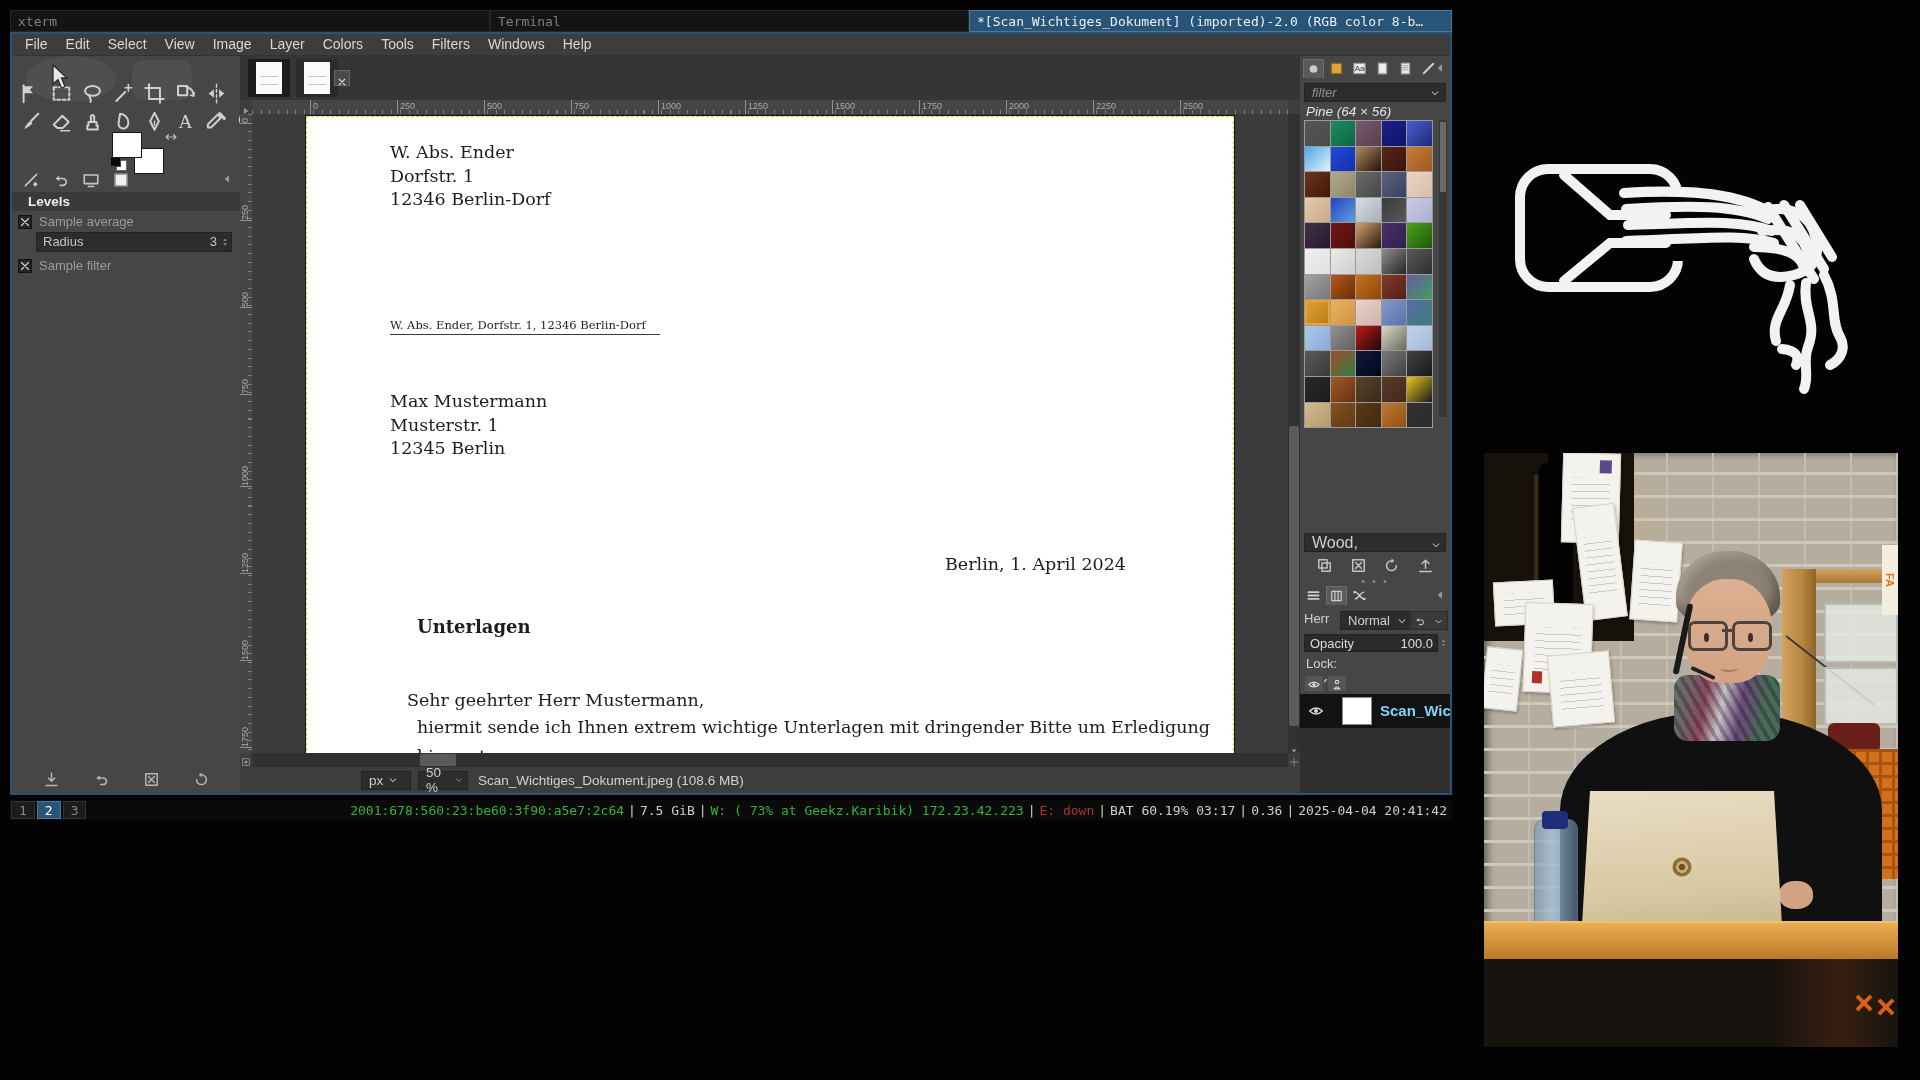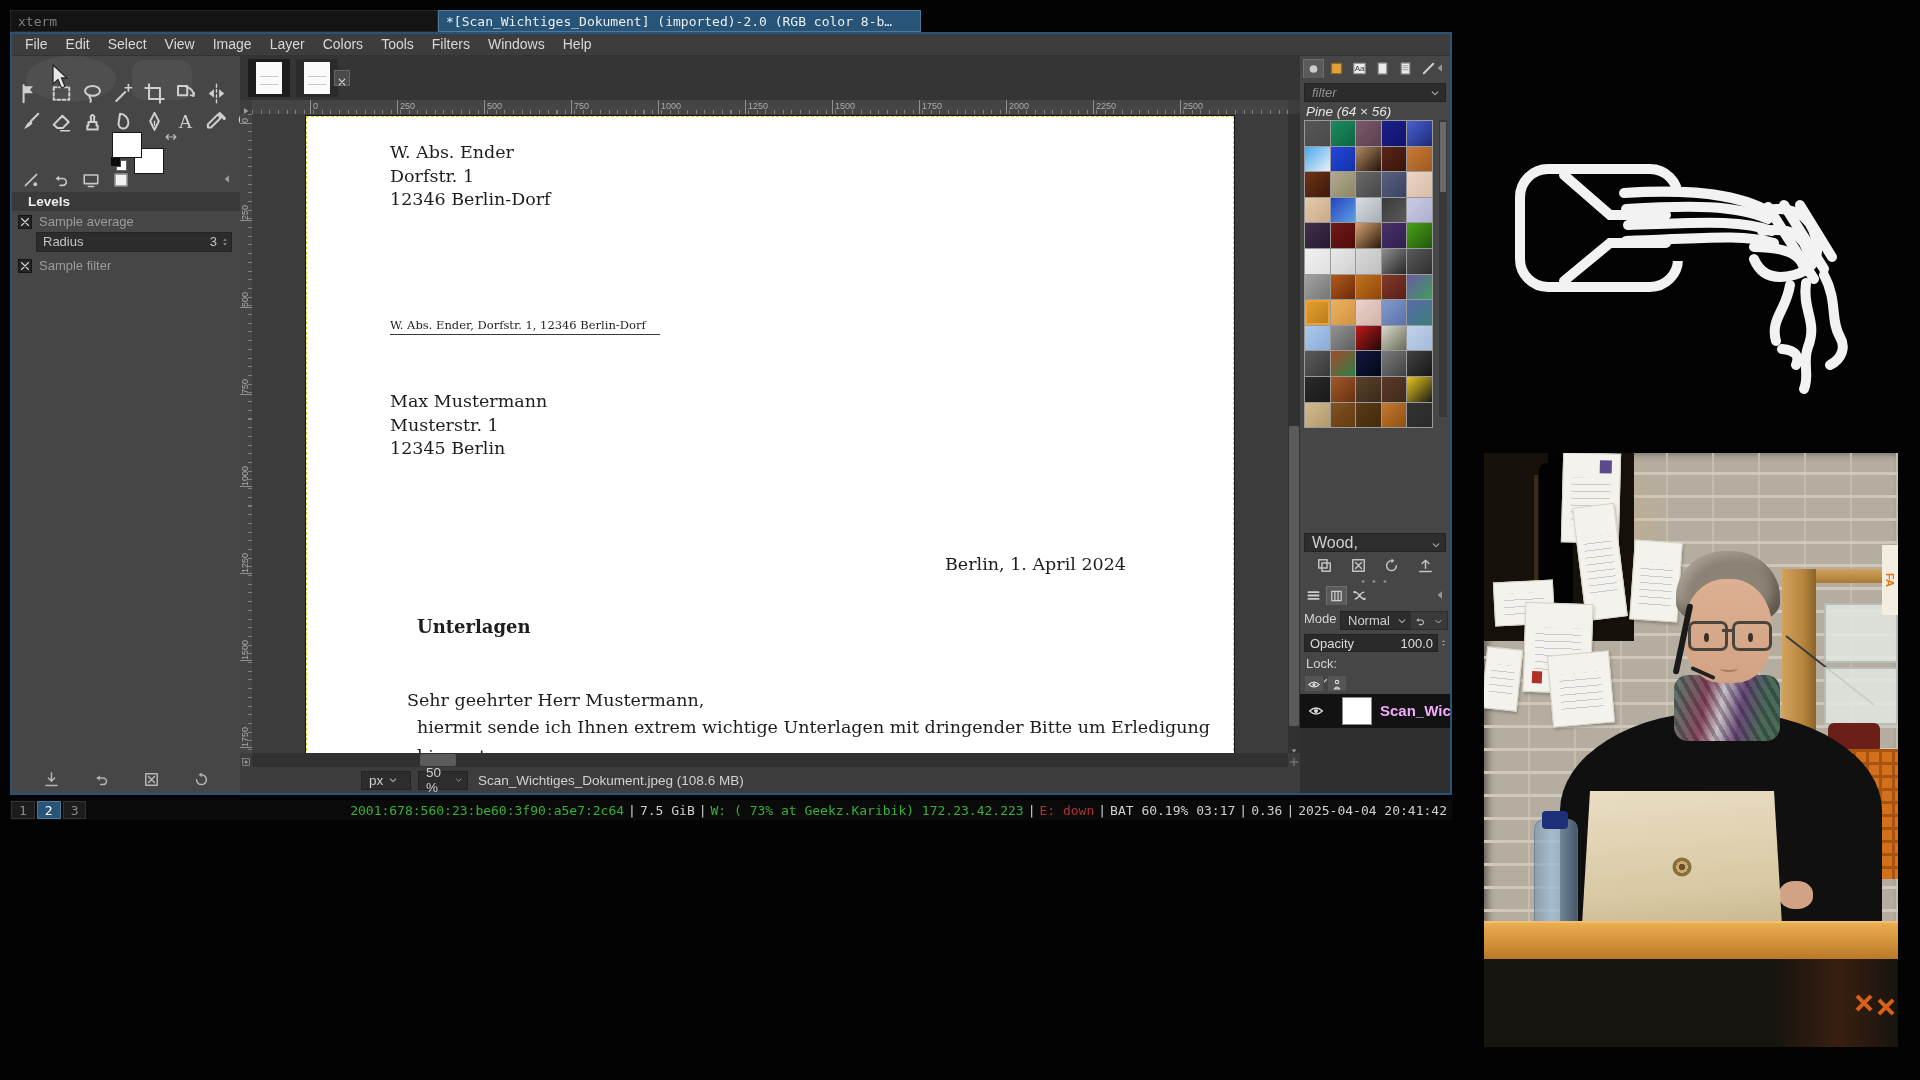--- a/index.html
+++ b/index.html
@@ -128,21 +128,21 @@
   .op-spin{position:absolute;right:2px;top:579px;width:9px;height:16px;color:#999;}
   .lock-row{position:absolute;left:6px;top:600px;height:16px;display:flex;align-items:center;
       font-size:13px;color:#d2d2d2;gap:6px;flex-direction:column;}
   .lock-ic{width:15px;height:15px;color:#c6c6c6;}
   .hdr-btns{position:absolute;left:4px;top:619px;display:flex;gap:3px;}
   .hbtn{width:20px;height:17px;background:#555;border:1px solid #464646;padding:1px 2px;
         box-sizing:border-box;color:#d8d8d8;}
   .layer-row{position:absolute;left:0;right:0;top:638px;height:34px;background:#121212;}
   .layer-eye{position:absolute;left:8px;top:9px;width:16px;height:16px;color:#d8d8d8;}
   .layer-thumb{position:absolute;left:42px;top:3px;width:30px;height:28px;background:#fff;border:1px solid #8a8a8a;box-sizing:border-box;}
-  .layer-name{position:absolute;left:80px;top:8px;font-size:15px;font-weight:bold;color:#f0abfc;white-space:nowrap;}
+  .layer-name{position:absolute;left:80px;top:8px;font-size:15px;font-weight:bold;color:#7dd3fc;white-space:nowrap;}
   .layer-fill{position:absolute;left:0;right:0;top:672px;bottom:0;background:#2f2f2f;}
 
   
   .taskbar{position:absolute;left:10px;top:800px;width:1442px;height:20px;background:#0a0a0a;
       display:flex;align-items:center;font-family:"DejaVu Sans Mono",monospace;font-size:13px;}
   .ws{height:18px;margin:0 1px;padding:0 7px;border:1px solid #333;background:#1c1c1c;color:#888;
       display:flex;align-items:center;box-sizing:border-box;}
   .ws.focused{background:#285577;border-color:#4c7899;color:#fff;}
   .statusline{margin-left:auto;white-space:nowrap;padding-right:3px;}
   .statusline span{padding:0 2px;}
@@ -219,21 +219,22 @@
   .xbar{position:absolute;width:20px;height:4px;background:#d86018;}
 
   .cursor{position:absolute;left:50px;top:64px;}
 </style>
 </head>
 <body>
 
 <div class="screen">
 
   <div class="titlebar" id="titlebar">
-      <div class="tb-tab" style="width: 428px;">xterm</div>
+      <div class="tb-tab" style="width: 480px;">xterm</div>
+      <div class="tb-tab" style="width: 479px;">Terminal</div>
       <div class="tb-tab focused" style="width: 483px;">*[Scan_Wichtiges_Dokument] (imported)-2.0 (RGB color 8-b…</div>
     </div>
 
   <div class="gimp">
     <div class="menubar" id="menubar">
         <span class="menu-item">File</span>
         <span class="menu-item">Edit</span>
         <span class="menu-item">Select</span>
         <span class="menu-item">View</span>
         <span class="menu-item">Image</span>
@@ -699,21 +700,21 @@
                 <rect x="1.6" y="3.2" width="2.4" height="2.4" fill="currentColor" stroke="none"></rect>
                 <rect x="12" y="10.4" width="2.4" height="2.4" fill="currentColor" stroke="none"></rect>
               </svg></span>
           </span>
       </div>
       <span class="collapse i" style="position:absolute;right:3px;top:532px;"><svg viewBox="0 0 16 16" width="100%" height="100%" fill="none" stroke="currentColor" stroke-width="1.4" stroke-linecap="round" stroke-linejoin="round">
             <path d="M10.2 3.6L5.4 8l4.8 4.4z" fill="currentColor" stroke="none"></path>
           </svg></span>
 
       <div class="mode-row">
-        <span>Mode</span>
+        <span>Herr</span>
         <div class="combo mode-combo">
           <span>Normal</span>
           <span class="chev i" style="margin-left:auto;"><svg viewBox="0 0 16 16" width="100%" height="100%" fill="none" stroke="currentColor" stroke-width="1.4" stroke-linecap="round" stroke-linejoin="round">
                 <path d="M4.2 6.4L8 10.2l3.8-3.8"></path>
               </svg></span>
         </div>
         <div class="mode-btns">
           <span class="i" style="width:12px;height:12px;"><svg viewBox="0 0 16 16" width="100%" height="100%" fill="none" stroke="currentColor" stroke-width="1.4" stroke-linecap="round" stroke-linejoin="round">
                 <path d="M4 6.6h5.6a3.1 3.1 0 1 1 0 6.2H7.2"></path>
                 <path d="M6.4 4L3.6 6.6l2.8 2.6z" fill="currentColor" stroke="none"></path>

